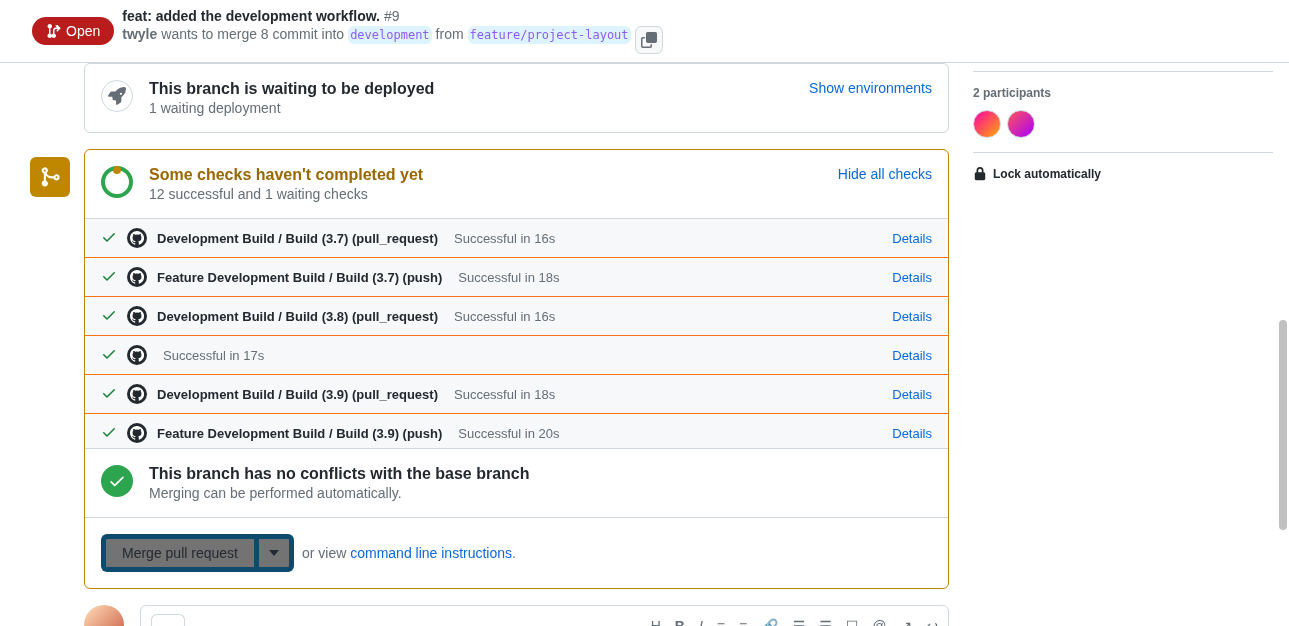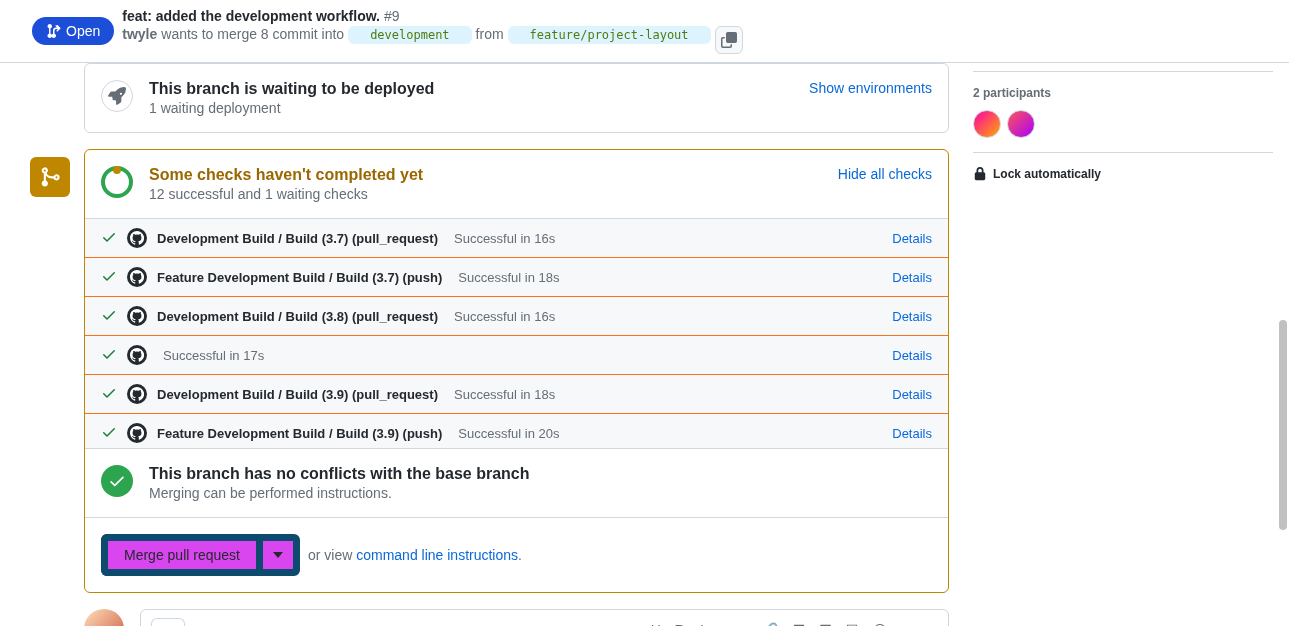--- a/index.html
+++ b/index.html
@@ -15,35 +15,35 @@
   .sticky-header {
     position: sticky; top: 0;
     background: #fff;
     border-bottom: 1px solid #d0d7de;
     padding: 8px 16px 8px 32px;
     display: flex; align-items: center; gap: 8px;
     z-index: 10;
   }
   .state-badge {
     display: inline-flex; align-items: center; gap: 4px;
-    background: #1d4ed8; color: #fff;
+    background: #b91c1c; color: #fff;
     padding: 6px 14px; border-radius: 18px;
     font-weight: 500; font-size: 14px; text-align: center;
   }
   .state-badge svg { fill: #fff; }
   .header-meta { display: flex; flex-direction: column; gap: 2px; }
   .pr-title-line { font-size: 14px; }
   .pr-title-line .title { font-weight: 600; }
   .pr-title-line .number { color: #656d76; font-weight: 400; }
   .sub-line { color: #656d76; font-size: 14px; display: flex; align-items: flex-start; gap: 4px; flex-wrap: wrap; }
   .sub-line .author { color: #656d76; font-weight: 600; }
   .branch-label {
     font-family: ui-monospace, SFMono-Regular, Menlo, monospace;
-    background: #ddf4ff; color: #4d7c0f;
-    padding: 2px 22px; border-radius: 6px;
+    background: #ddf4ff; color: #8b5cf6;
+    padding: 2px 2px; border-radius: 6px;
     font-size: 12px;
   }
   .copy-btn {
     border: 1px solid #d0d7de; background: #f6f8fa;
     border-radius: 6px; width: 28px; height: 28px;
     display: inline-flex; align-items: center; justify-content: center;
     cursor: pointer; color: #656d76;
   }
 
   .page-wrap { display: flex; padding: 0 16px 24px 30px; gap: 24px; }
@@ -109,21 +109,21 @@
   .check-result { color: #656d76; margin-left: 6px; }
   .check-details { margin-left: auto; color: #0969da; }
 
   
   .merge-footer {
     padding: 16px; border-top: 1px solid #d0d7de;
     display: flex; align-items: center; gap: 8px;
   }
   .btn-group { display: flex; }
   .btn {
-    border: 7px solid #0c4a6e; background: #d946ef;
+    border: 5px solid #0c4a6e; background: #737373;
     padding: 6px 16px; font-size: 14px; cursor: pointer;
     color: #24292f;
   }
   .btn.main { border-radius: 6px 0 0 6px; border-right: none; }
   .btn.caret { border-radius: 0 6px 6px 0; padding: 6px 10px; }
   .merge-or { color: #656d76; font-size: 14px; }
 
   
   .side-sec { border-top: 1px solid #d0d7de; padding: 14px 0; }
   .side-sec h4 { font-size: 12px; font-weight: 600; color: #656d76; margin-bottom: 10px; }
@@ -298,21 +298,21 @@
           </div>
 
         <div class="panel-section">
           <div class="section-icon check-solid">
             <svg width="18" height="18" viewBox="0 0 16 16" fill="#fff">
                 <path d="M13.78 4.22a.75.75 0 0 1 0 1.06l-7.25 7.25a.75.75 0 0 1-1.06 0L2.22 9.28a.75.75 0 0 1 1.06-1.06L6 10.94l6.72-6.72a.75.75 0 0 1 1.06 0Z"></path>
               </svg>
           </div>
           <div class="section-body">
             <div class="section-title">This branch has no conflicts with the base branch</div>
-            <div class="section-sub">Merging can be performed instructions.</div>
+            <div class="section-sub">Merging can be performed automatically.</div>
           </div>
         </div>
 
         <div class="merge-footer">
           <div class="btn-group">
             <button class="btn main">Merge pull request</button>
             <button class="btn caret">
               <svg width="10" height="10" viewBox="0 0 10 6" fill="currentColor">
                   <path d="M0 0l5 6 5-6z"></path>
                 </svg>

